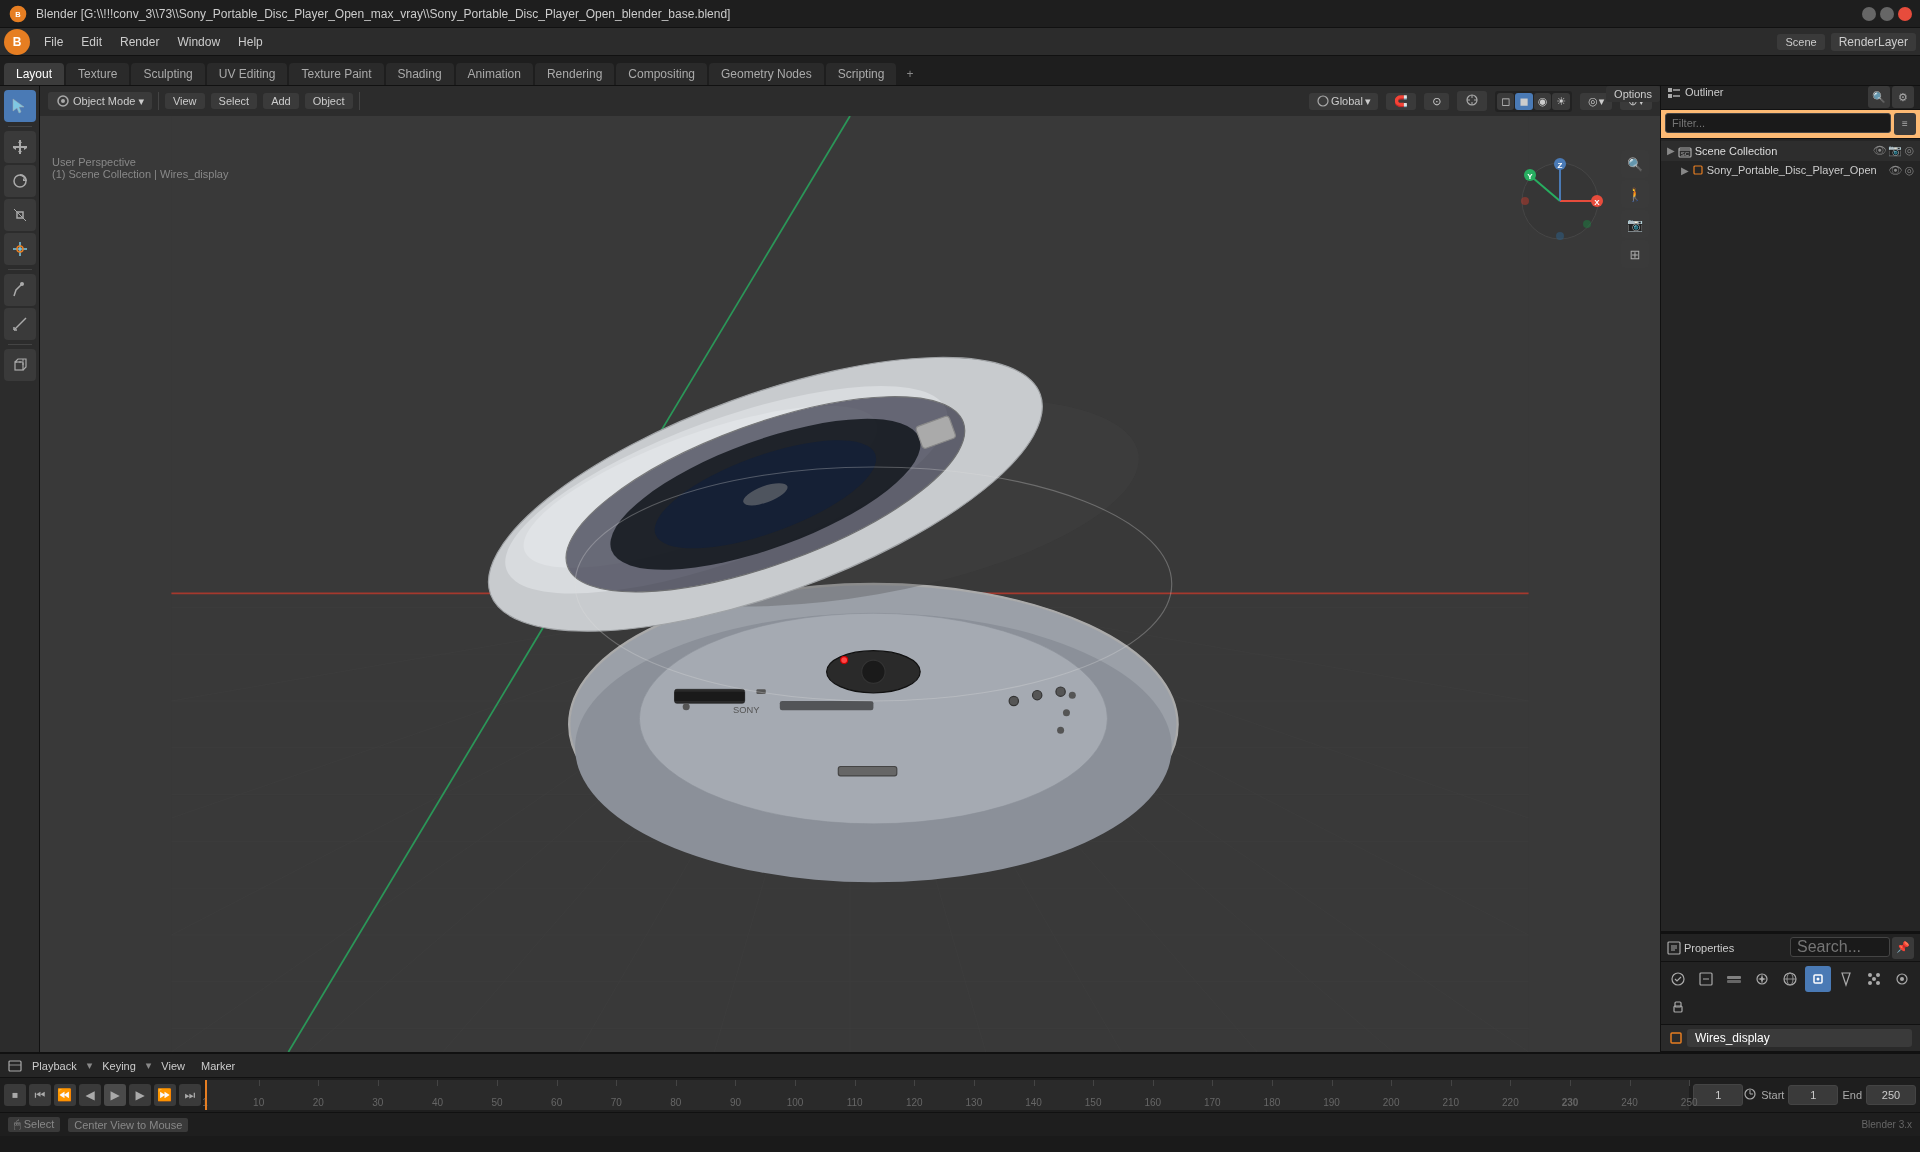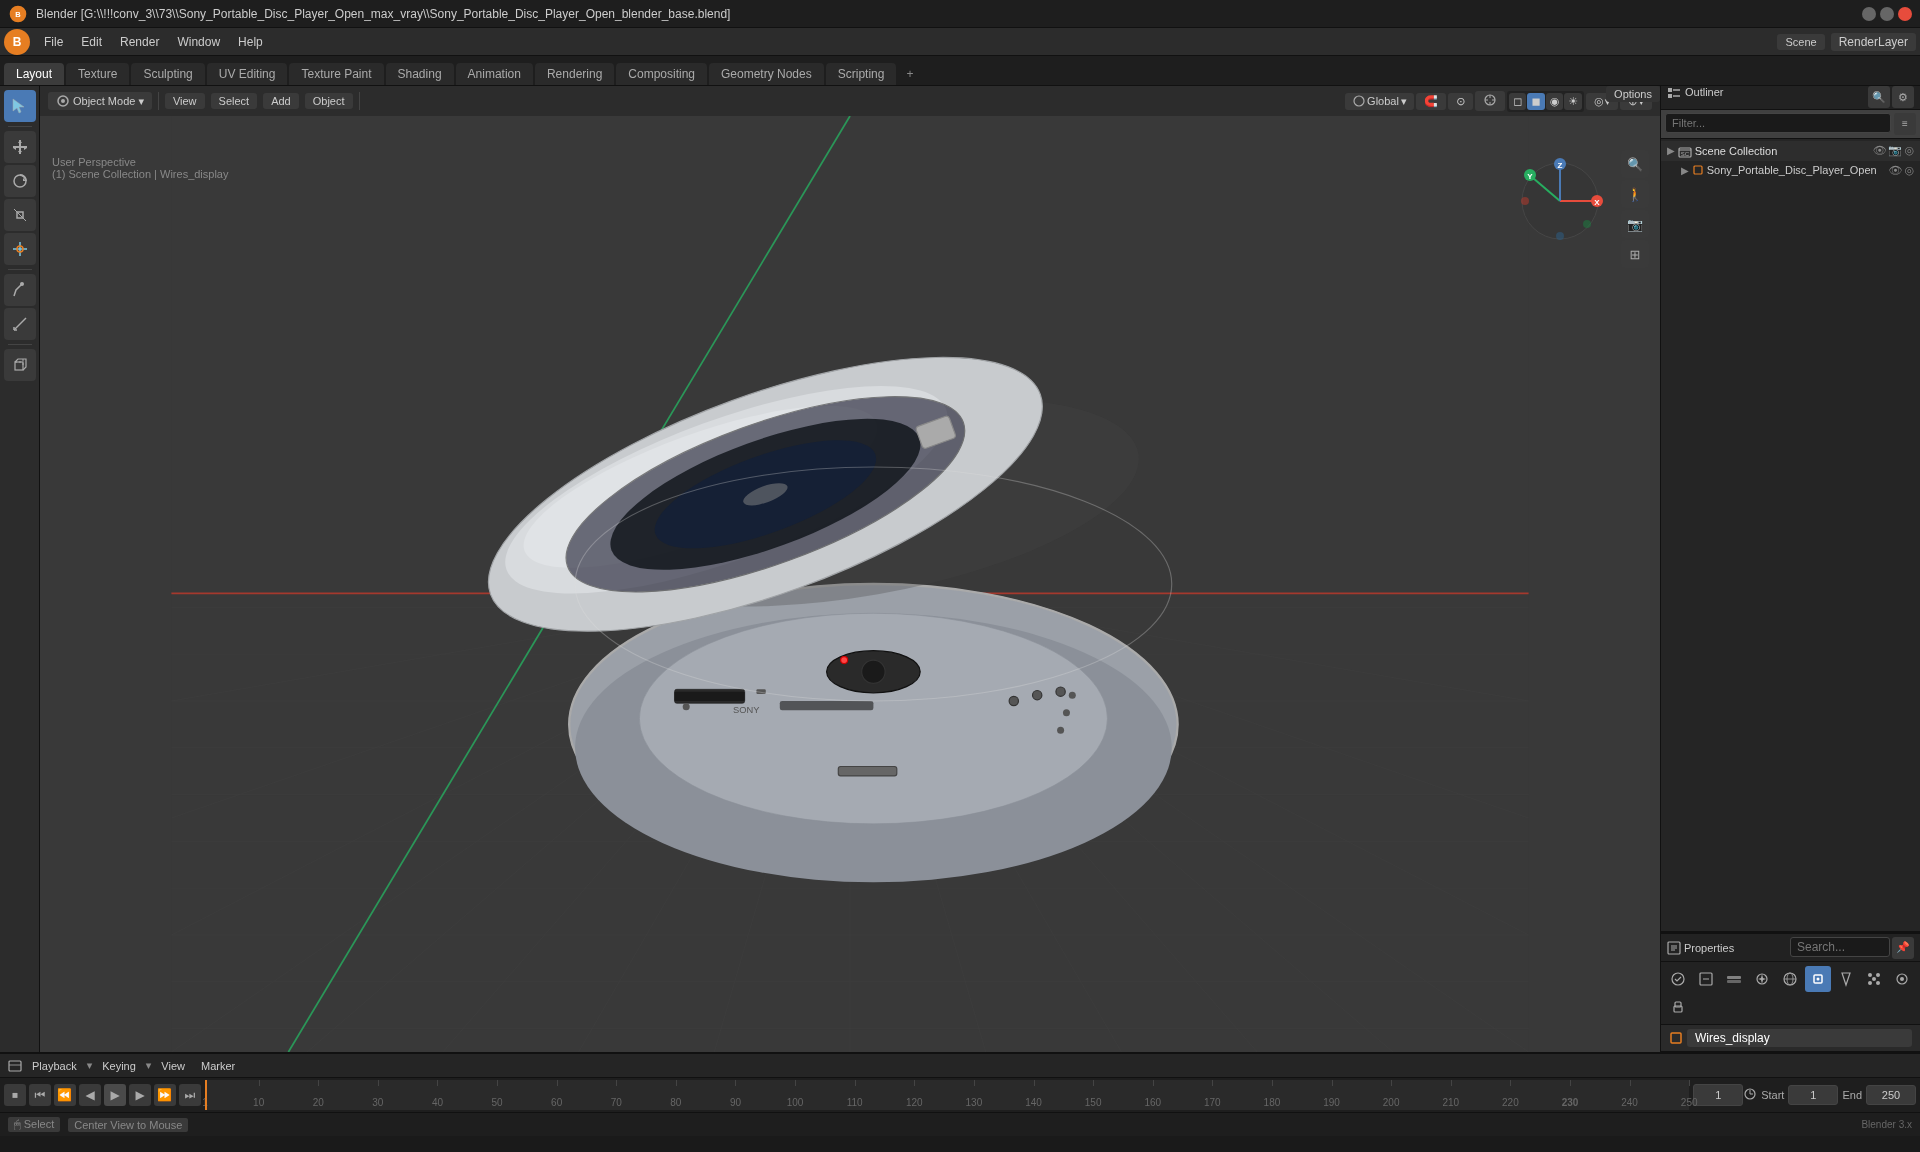--- a/index.html
+++ b/index.html
@@ -597,21 +597,21 @@
         <span>Object Mode</span>
         <span>▾</span>
       </div>
       <div class="header-separator"></div>
       <div class="header-btn">View</div>
       <div class="header-btn">Select</div>
       <div class="header-btn">Add</div>
       <div class="header-btn">Object</div>
       <div class="header-separator"></div>
 
-      <div style="margin-left:auto;display:flex;align-items:center;gap:2px;">
+      <div style="margin-left:auto;display:flex;align-items:center;gap:8px;">
 
         <div class="header-btn" style="display:flex;align-items:center;gap:2px;">
           <svg width="12" height="12" viewBox="0 0 12 12">
               <circle cx="6" cy="6" r="5" fill="none" stroke="#aaa" stroke-width="1.2"></circle>
             </svg>
           <span>Global</span>
           <span>▾</span>
         </div>
 
         <div class="header-btn">🧲</div>
@@ -792,21 +792,21 @@
         <line x1="6" y1="4" x2="13" y2="4" stroke="#aaa" stroke-width="1.5"></line>
         <line x1="6" y1="10" x2="13" y2="10" stroke="#aaa" stroke-width="1.5"></line>
       </svg>
       <span style="font-size:11px;color:#ccc;">Outliner</span>
       <div class="outliner-icon-row">
         <div class="panel-icon-btn">🔍</div>
         <div class="panel-icon-btn">⚙</div>
       </div>
     </div>
 
-    <div style="padding:3px 4px;background:#404040;border-bottom:1px solid #111;display:flex;gap:3px;">
+    <div style="padding:3px 4px;background:#fdba74;border-bottom:1px solid #111;display:flex;gap:3px;">
       <input type="text" style="flex: 1 1 0%; background: rgb(26, 26, 26); border: 1px solid rgb(68, 68, 68); border-radius: 3px; color: rgb(204, 204, 204); font-size: 11px; padding: 1px 6px; height: 20px;" placeholder="Filter...">
       <div class="panel-icon-btn" style="font-size:10px;">≡</div>
     </div>
 
     <div id="outliner-content">
 
       <div style="display:flex;align-items:center;padding:3px 6px;gap:3px;cursor:pointer;background:#2d2d2d;">
         <span style="color:#888;font-size:10px;">▶</span>
         <svg width="14" height="14" viewBox="0 0 14 14">
           <rect x="1" y="4" width="12" height="9" rx="1" fill="none" stroke="#aaa" stroke-width="1.2"></rect>
@@ -839,21 +839,21 @@
 
     <div id="properties-header">
       <svg width="14" height="14" viewBox="0 0 14 14">
         <rect x="1" y="1" width="12" height="12" rx="1" fill="none" stroke="#aaa" stroke-width="1.2"></rect>
         <line x1="4" y1="5" x2="10" y2="5" stroke="#aaa"></line>
         <line x1="4" y1="7" x2="10" y2="7" stroke="#aaa"></line>
         <line x1="4" y1="9" x2="8" y2="9" stroke="#aaa"></line>
       </svg>
       <span style="font-size:11px;color:#ccc;">Properties</span>
       <div style="margin-left:auto;display:flex;gap:2px;">
-        <input type="text" style="width: 100px; background: rgb(26, 26, 26); border: 1px solid rgb(68, 68, 68); border-radius: 3px; color: rgb(204, 204, 204); font-size: 12px; padding: 1px 6px; height: 20px;" placeholder="Search...">
+        <input type="text" style="width: 100px; background: rgb(26, 26, 26); border: 1px solid rgb(68, 68, 68); border-radius: 3px; color: rgb(204, 204, 204); font-size: 16px; padding: 1px 6px; height: 20px;" placeholder="Search...">
         <div class="panel-icon-btn">📌</div>
       </div>
     </div>
 
     <div id="props-icon-strip">
       <div class="props-tab-icon" title="Render">
         <svg width="16" height="16" viewBox="0 0 16 16">
             <circle cx="8" cy="8" r="6" fill="none" stroke="#aaa" stroke-width="1.2"></circle>
             <path d="M5 8l2 2 4-4" stroke="#aaa" stroke-width="1.2" fill="none"></path>
           </svg>

